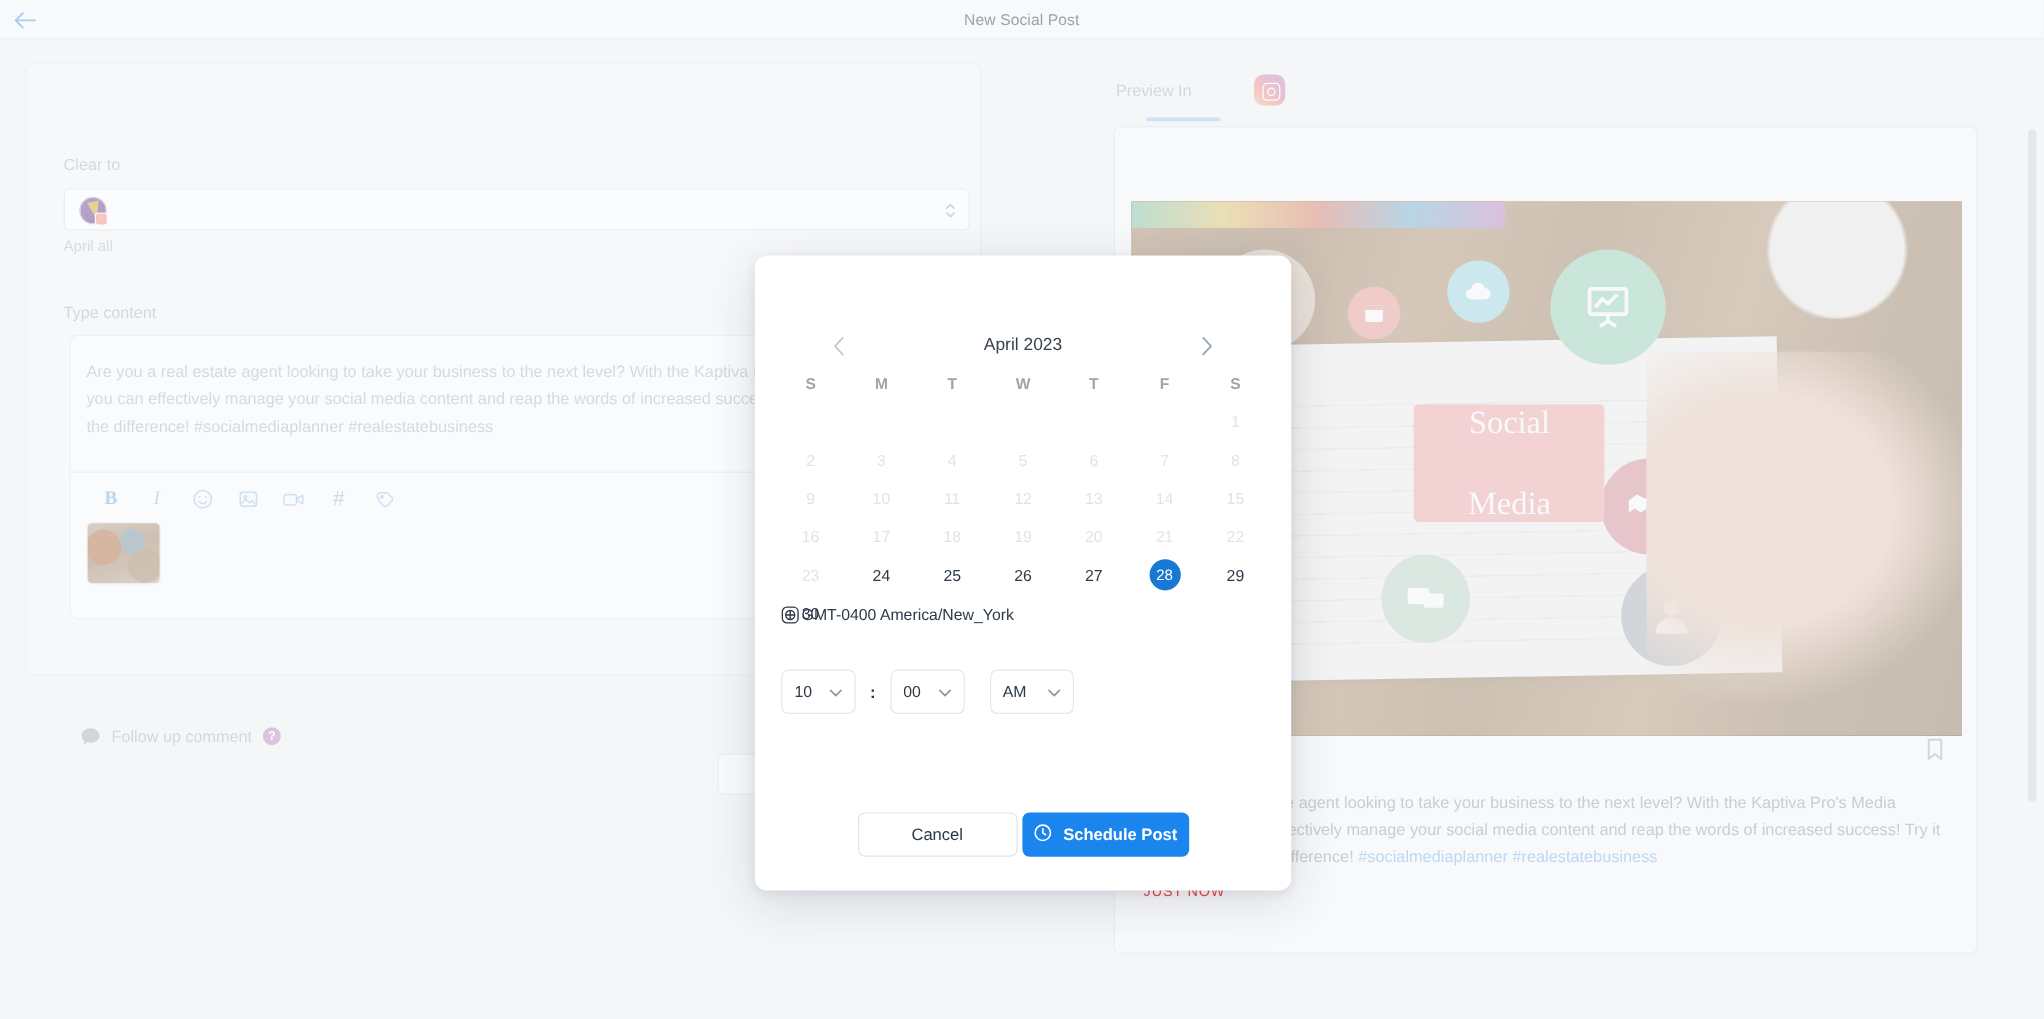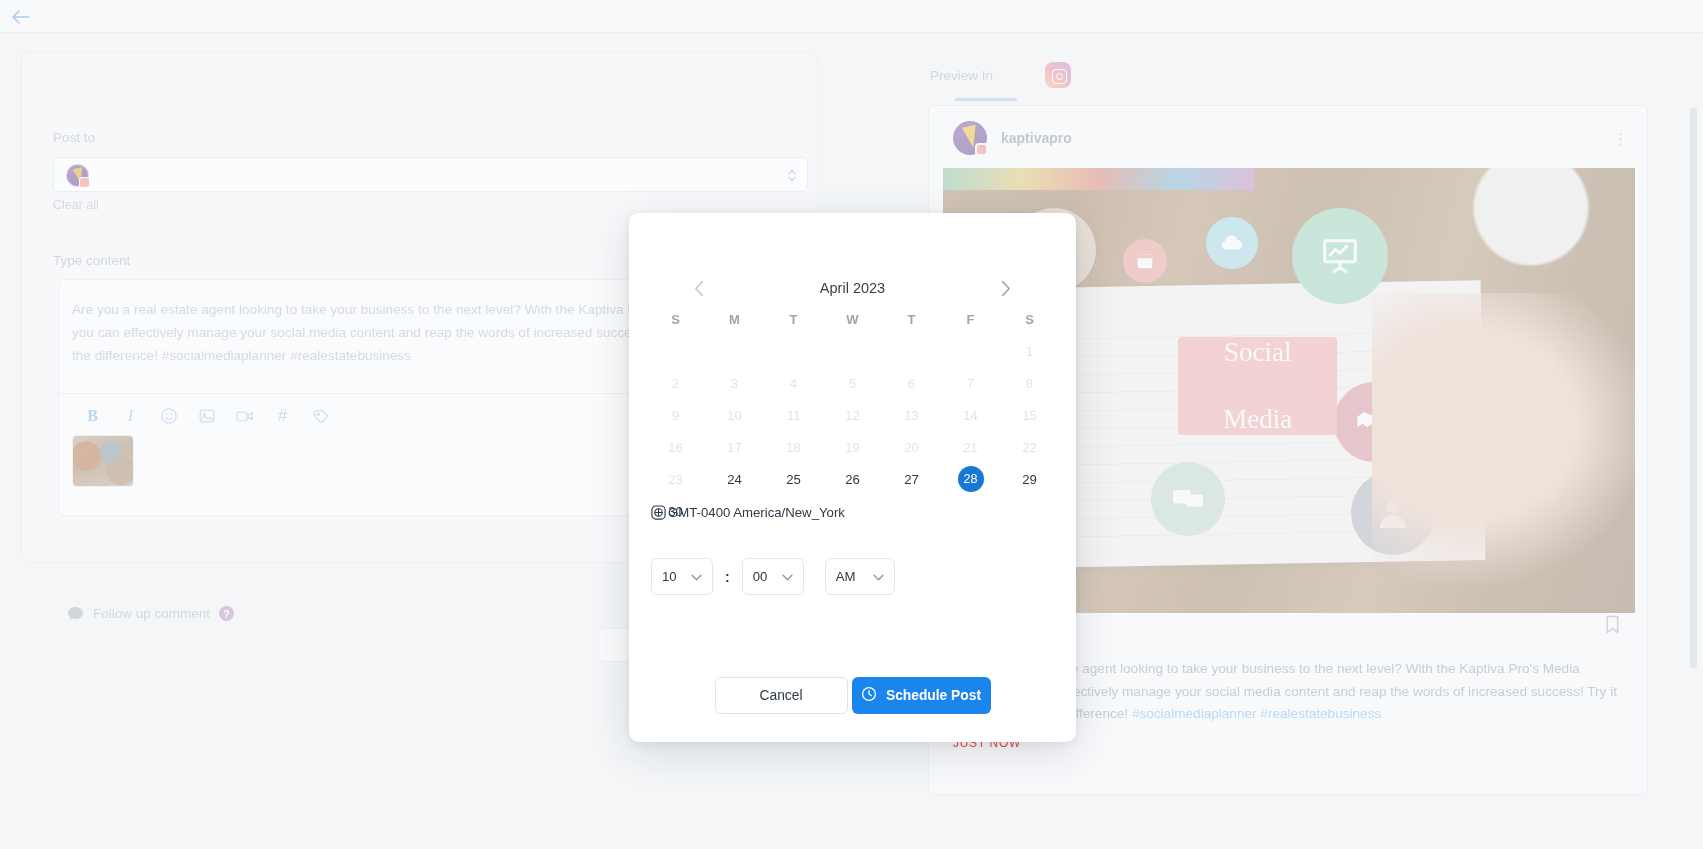--- a/index.html
+++ b/index.html
@@ -292,37 +292,38 @@
 <div id="root">
 
   <div class="dimmed">
 
     <div class="topbar">
       <div class="back-arrow">
         <svg width="18" height="14" viewBox="0 0 18 14" fill="none" stroke="currentColor" stroke-width="1.6" stroke-linecap="round" stroke-linejoin="round">
           <path d="M17 7H1M7 1L1 7l6 6"></path>
         </svg>
       </div>
+      <div class="topbar-title">New Social Post</div>
     </div>
 
     <div class="editor-card">
-      <div class="field-label post-to-label">Post to</div>
+      <div class="field-label post-to-label">Clear to</div>
 
       <div class="select-box">
         <div class="avatar-chip">
           <div class="avatar-badge"></div>
         </div>
         <div class="stepper-icon">
           <svg width="10" height="17" viewBox="0 0 10 17" fill="none" stroke="currentColor" stroke-width="1.4" stroke-linecap="round" stroke-linejoin="round">
             <path d="M2 6.5L5 3.5l3 3M2 10.5l3 3 3-3"></path>
           </svg>
         </div>
       </div>
 
-      <div class="clear-all">Clear all</div>
+      <div class="clear-all">April all</div>
 
       <div class="field-label type-content-label">Type content</div>
 
       <div class="content-box">
         <div class="content-text">Are you a real estate agent looking to take your business to the next level? With the Kaptiva Pro's Media Planner, you can effectively manage your social media content and reap the words of increased success! Try it today and see the difference! #socialmediaplanner #realestatebusiness</div>
         <div class="content-divider"></div>
 
         <div class="toolbar">
           <div class="tb tb-bold">B</div>
           <div class="tb tb-italic">I</div>
@@ -374,27 +375,20 @@
 
     <div class="save-btn-ghost"></div>
 
     <div class="preview-head">
       <div class="preview-label">Preview In</div>
       <div class="ig-tab"></div>
     </div>
     <div class="tab-underline"></div>
 
     <div class="preview-card">
-      <div class="post-head">
-        <div class="post-avatar">
-          <div class="post-avatar-badge"></div>
-        </div>
-        <div class="post-username">kaptivapro</div>
-        <div class="post-menu">⋮</div>
-      </div>
 
       <div class="post-image">
         <div class="pi-topstrip"></div>
         <div class="pi-cup"></div>
         <div class="pi-paper"></div>
 
         <div class="pi-node" style="left:10%;top:9%;width:84px;height:84px;background:#d7c0a6;">
           <svg width="40" height="40" viewBox="0 0 24 24" fill="#fff">
               <path d="M3.5 10v4h3l7 4V6l-7 4zM17 9c1 .9 1 4.1 0 5l1.2 1.2c1.8-1.7 1.8-5.7 0-7.4z"></path>
             </svg>

